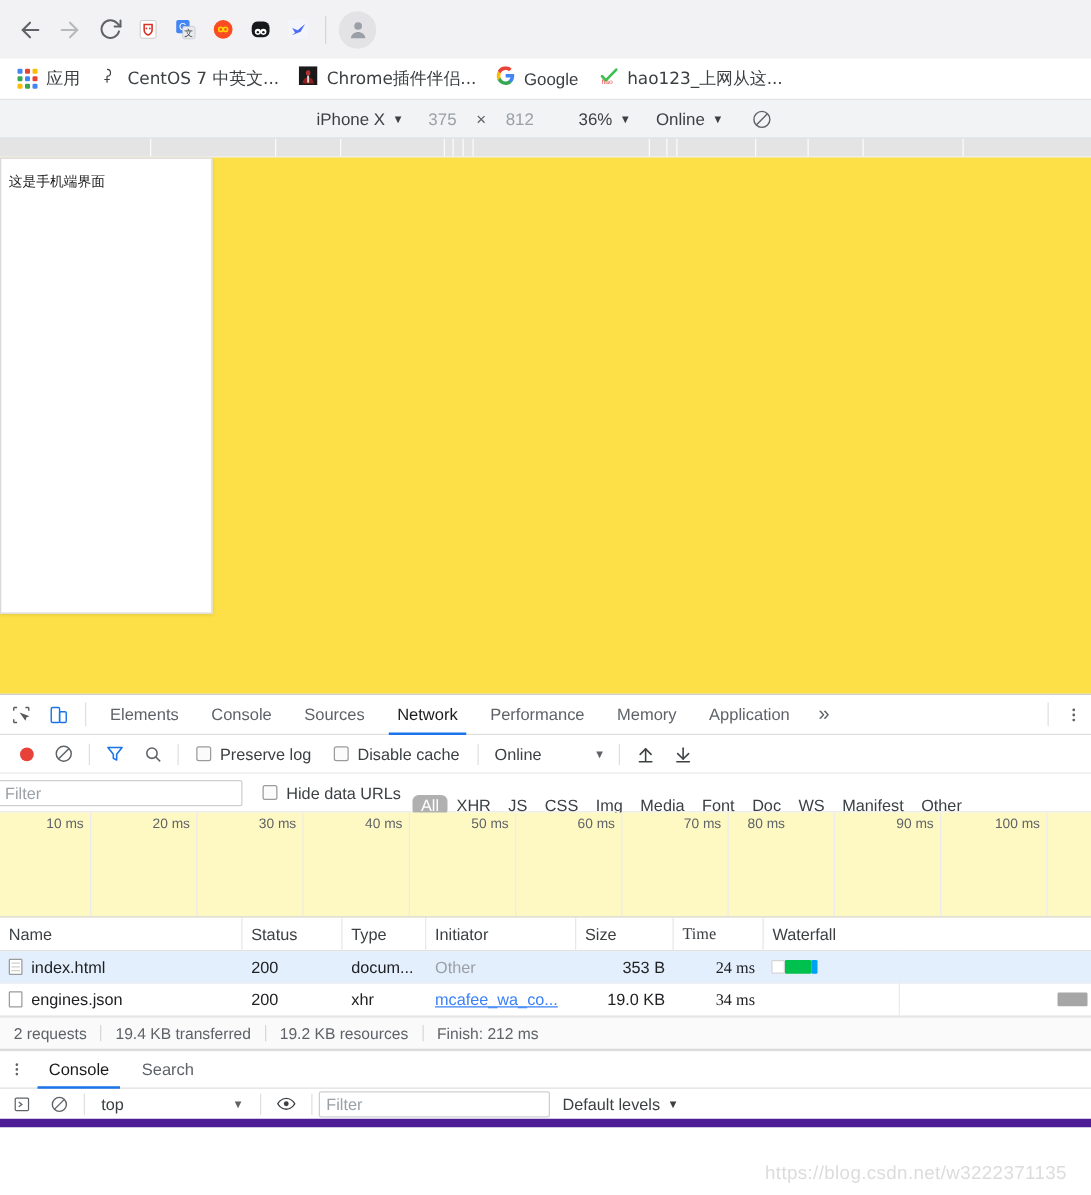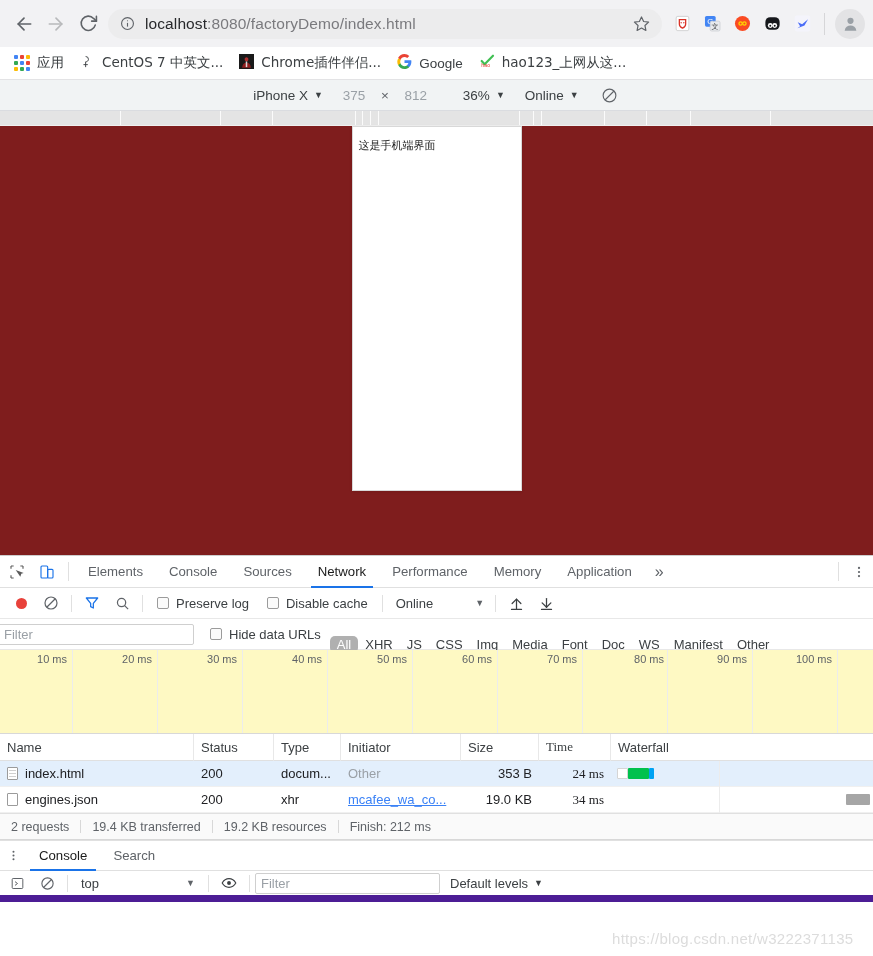--- a/index.html
+++ b/index.html
@@ -94,22 +94,22 @@
     background:#e4e4e4;
     position:relative;
     border-bottom: 1px solid #f0f0f0;
   }
   .device-ruler i { position:absolute; top:0; width:1px; height:100%; background:#fbfbfb; }
 
   
   .stage {
     position:relative; width:100%;
     height: 437px;
-    background: #7f1d1d;
-    display:flex; justify-content:center;
+    background: #fde047;
+    display:flex; justify-content:flex-start;
     padding-top: 0px;
   }
   .device-frame {
     width: 170px; height: 365px;
     margin-top: 0px;
     background:#fff;
     border: 1px solid #d8d8d8;
     box-shadow: 0 1px 3px rgba(0,0,0,0.10);
     position: relative;
     overflow:hidden;
@@ -261,35 +261,20 @@
           <polyline points="12 5 19 12 12 19"></polyline>
         </svg>
     </div>
     <div class="nav-btn">
       <svg width="19" height="19" viewBox="0 0 24 24" fill="none" stroke="currentColor" stroke-width="2" stroke-linecap="round" stroke-linejoin="round">
           <polyline points="22 3 22 9 16 9"></polyline>
           <path d="M20.5 14a9 9 0 1 1-2.1-8.4L22 9"></path>
         </svg>
     </div>
 
-    <div class="omnibox">
-      <span class="info-icon">
-        <svg width="15" height="15" viewBox="0 0 24 24" fill="none" stroke="currentColor" stroke-width="1.8">
-            <circle cx="12" cy="12" r="9.5"></circle>
-            <line x1="12" y1="11" x2="12" y2="17"></line>
-            <circle cx="12" cy="7.6" r="0.9" fill="currentColor" stroke="none"></circle>
-          </svg>
-      </span>
-      <span class="url"><b>localhost</b><span>:8080/factoryDemo/index.html</span></span>
-      <span class="star">
-        <svg width="17" height="17" viewBox="0 0 24 24" fill="none" stroke="currentColor" stroke-width="1.7" stroke-linejoin="round">
-            <polygon points="12 2.8 15 9.2 22 10.1 16.9 14.9 18.2 21.8 12 18.4 5.8 21.8 7.1 14.9 2 10.1 9 9.2"></polygon>
-          </svg>
-      </span>
-    </div>
 
     <div class="ext-icons">
       <div class="ext-ico">
         <svg width="19" height="19" viewBox="0 0 24 24">
             <rect x="4" y="3" width="16" height="18" rx="2" fill="#fff" stroke="#c9c9c9"></rect>
             <path d="M8 7h8v5.5c0 2.8-2 4.5-4 5.3-2-0.8-4-2.5-4-5.3z" fill="none" stroke="#d93025" stroke-width="1.6"></path>
             <circle cx="10.3" cy="11" r="0.9" fill="#d93025"></circle>
             <circle cx="13.7" cy="11" r="0.9" fill="#d93025"></circle>
           </svg>
       </div>
@@ -577,21 +562,21 @@
         <div class="ov-label" style="left:242px">30 ms</div>
       <div class="ov-tick" style="left:327px"></div>
         <div class="ov-label" style="left:327px">40 ms</div>
       <div class="ov-tick" style="left:412px"></div>
         <div class="ov-label" style="left:412px">50 ms</div>
       <div class="ov-tick" style="left:497px"></div>
         <div class="ov-label" style="left:497px">60 ms</div>
       <div class="ov-tick" style="left:582px"></div>
         <div class="ov-label" style="left:582px">70 ms</div>
       <div class="ov-tick" style="left:667px"></div>
-        <div class="ov-label" style="left:669px">80 ms</div>
+        <div class="ov-label" style="left:633px">80 ms</div>
       <div class="ov-tick" style="left:752px"></div>
         <div class="ov-label" style="left:752px">90 ms</div>
       <div class="ov-tick" style="left:837px"></div>
         <div class="ov-label" style="left:837px">100 ms</div>
     </div>
 
     <div class="req-table">
       <div class="req-head">
         <div class="cell c-name">Name</div>
         <div class="cell c-status">Status</div>

